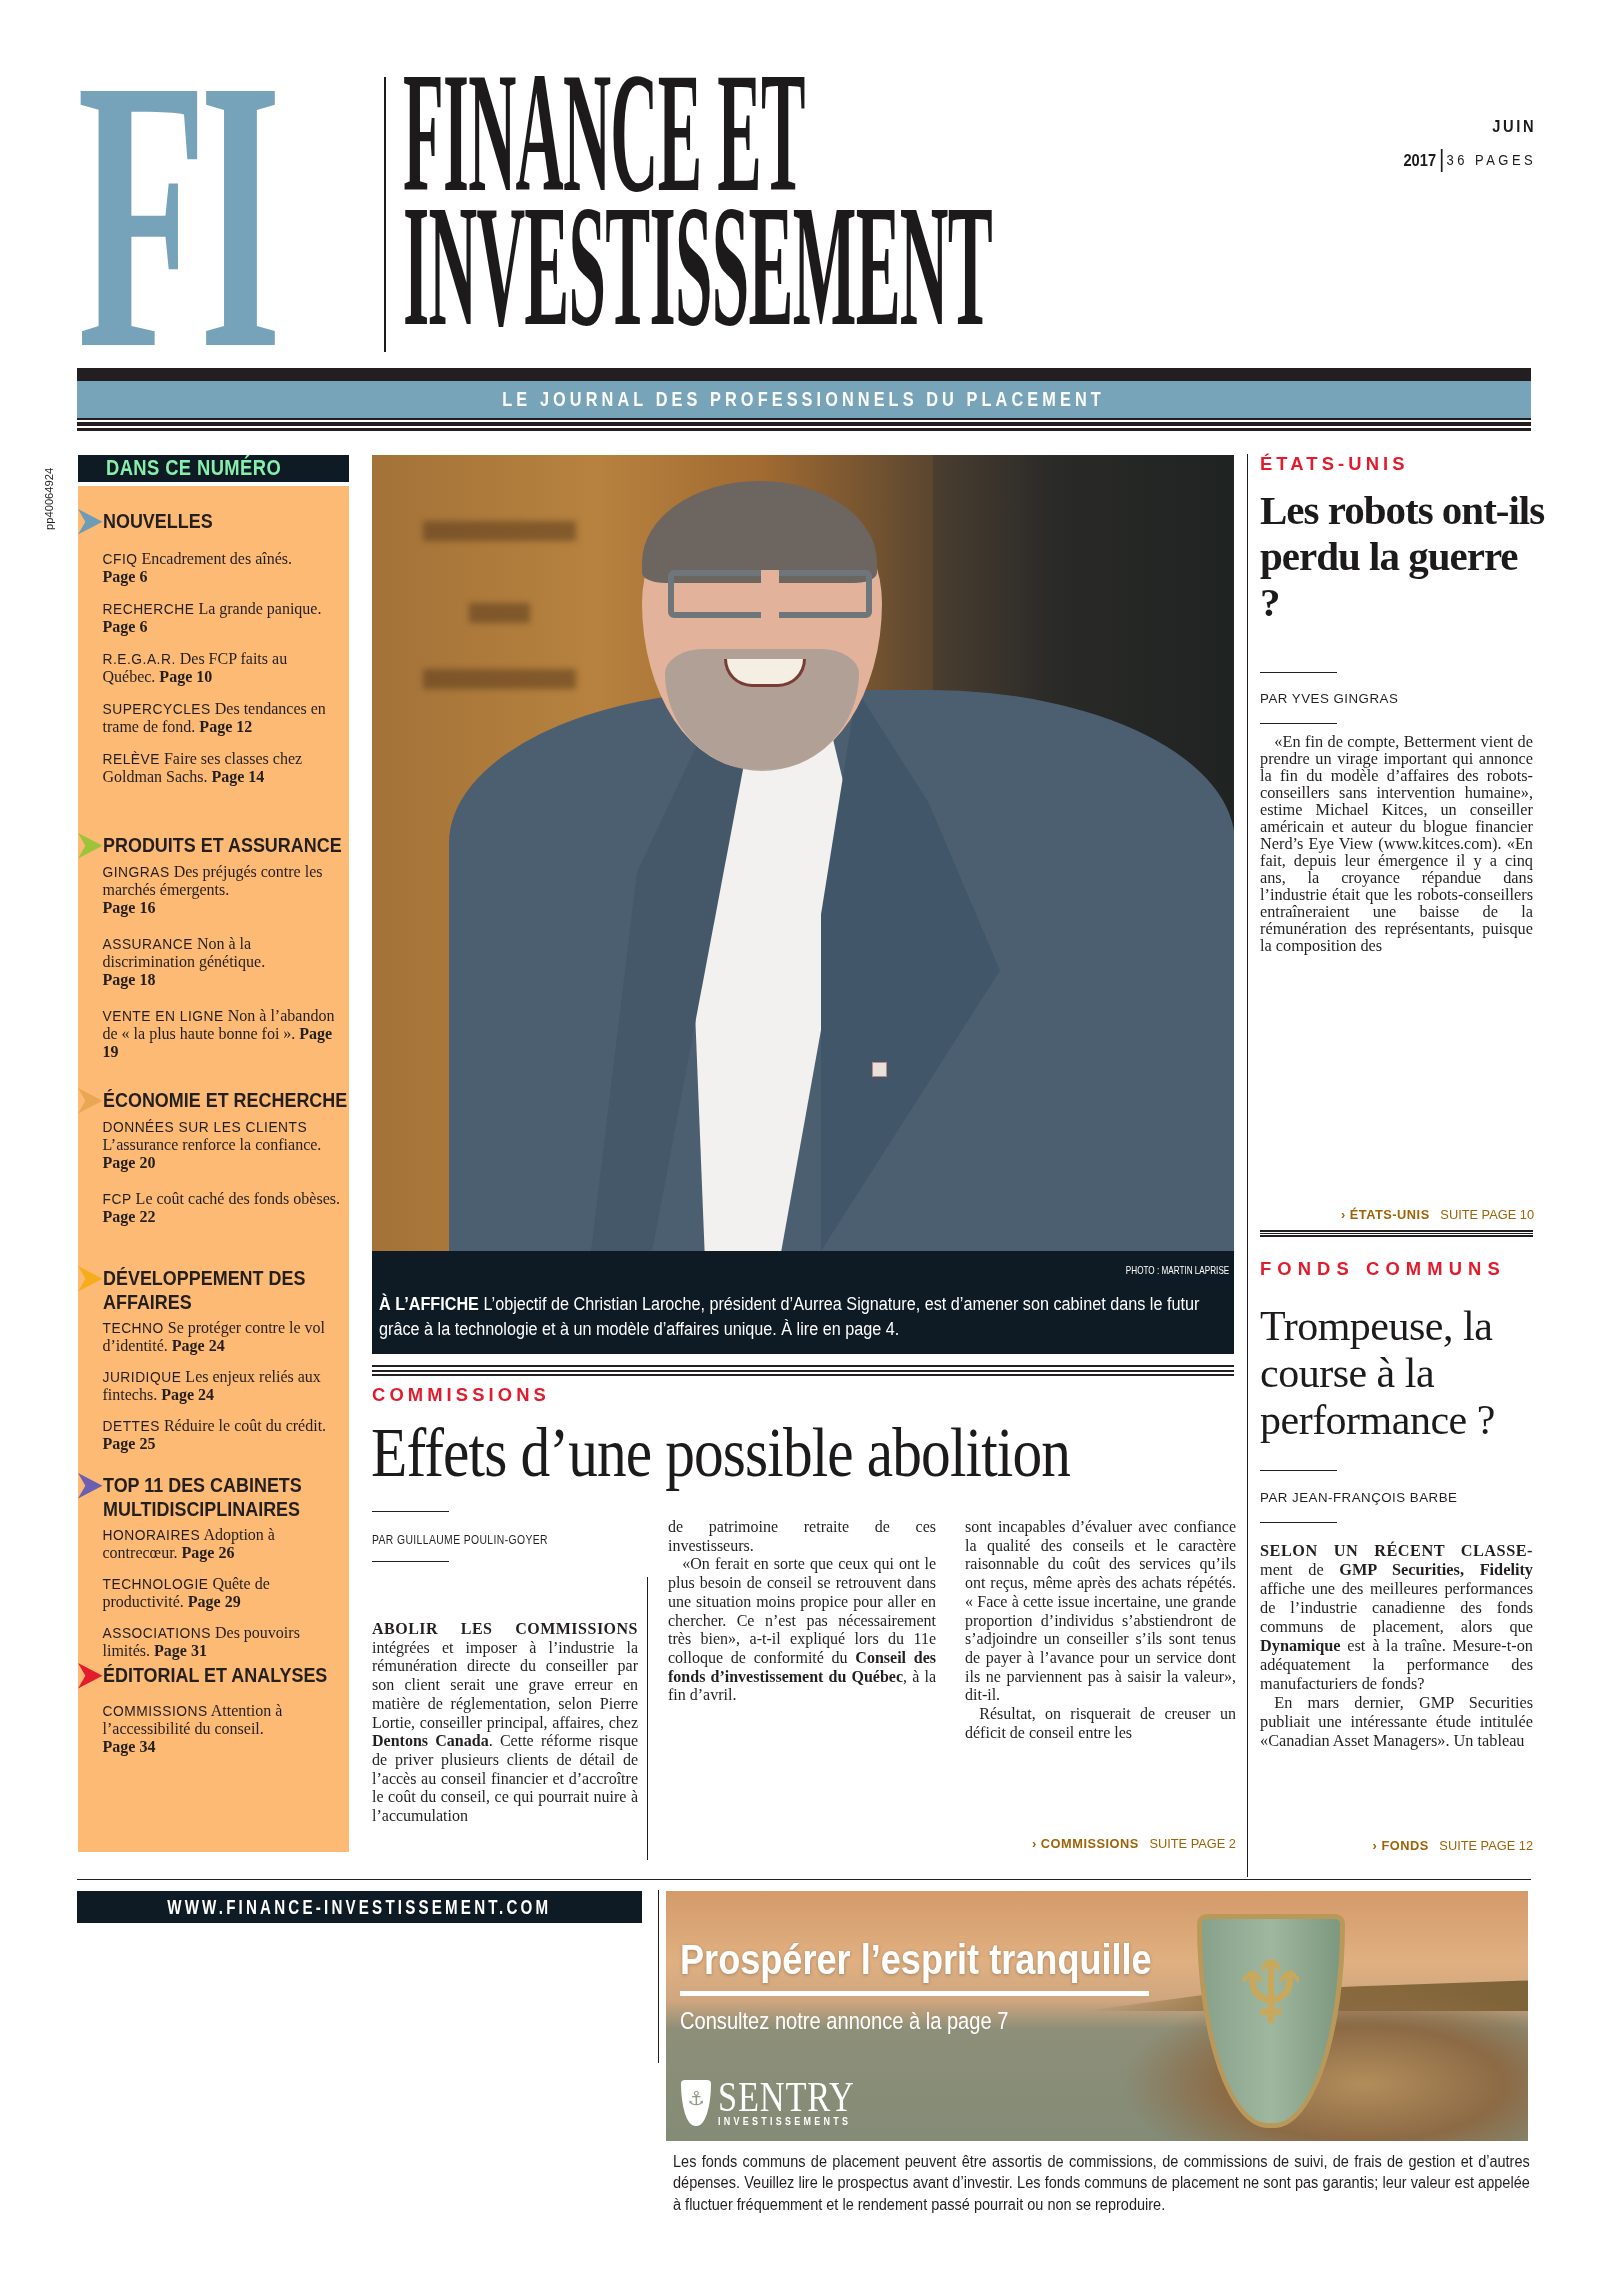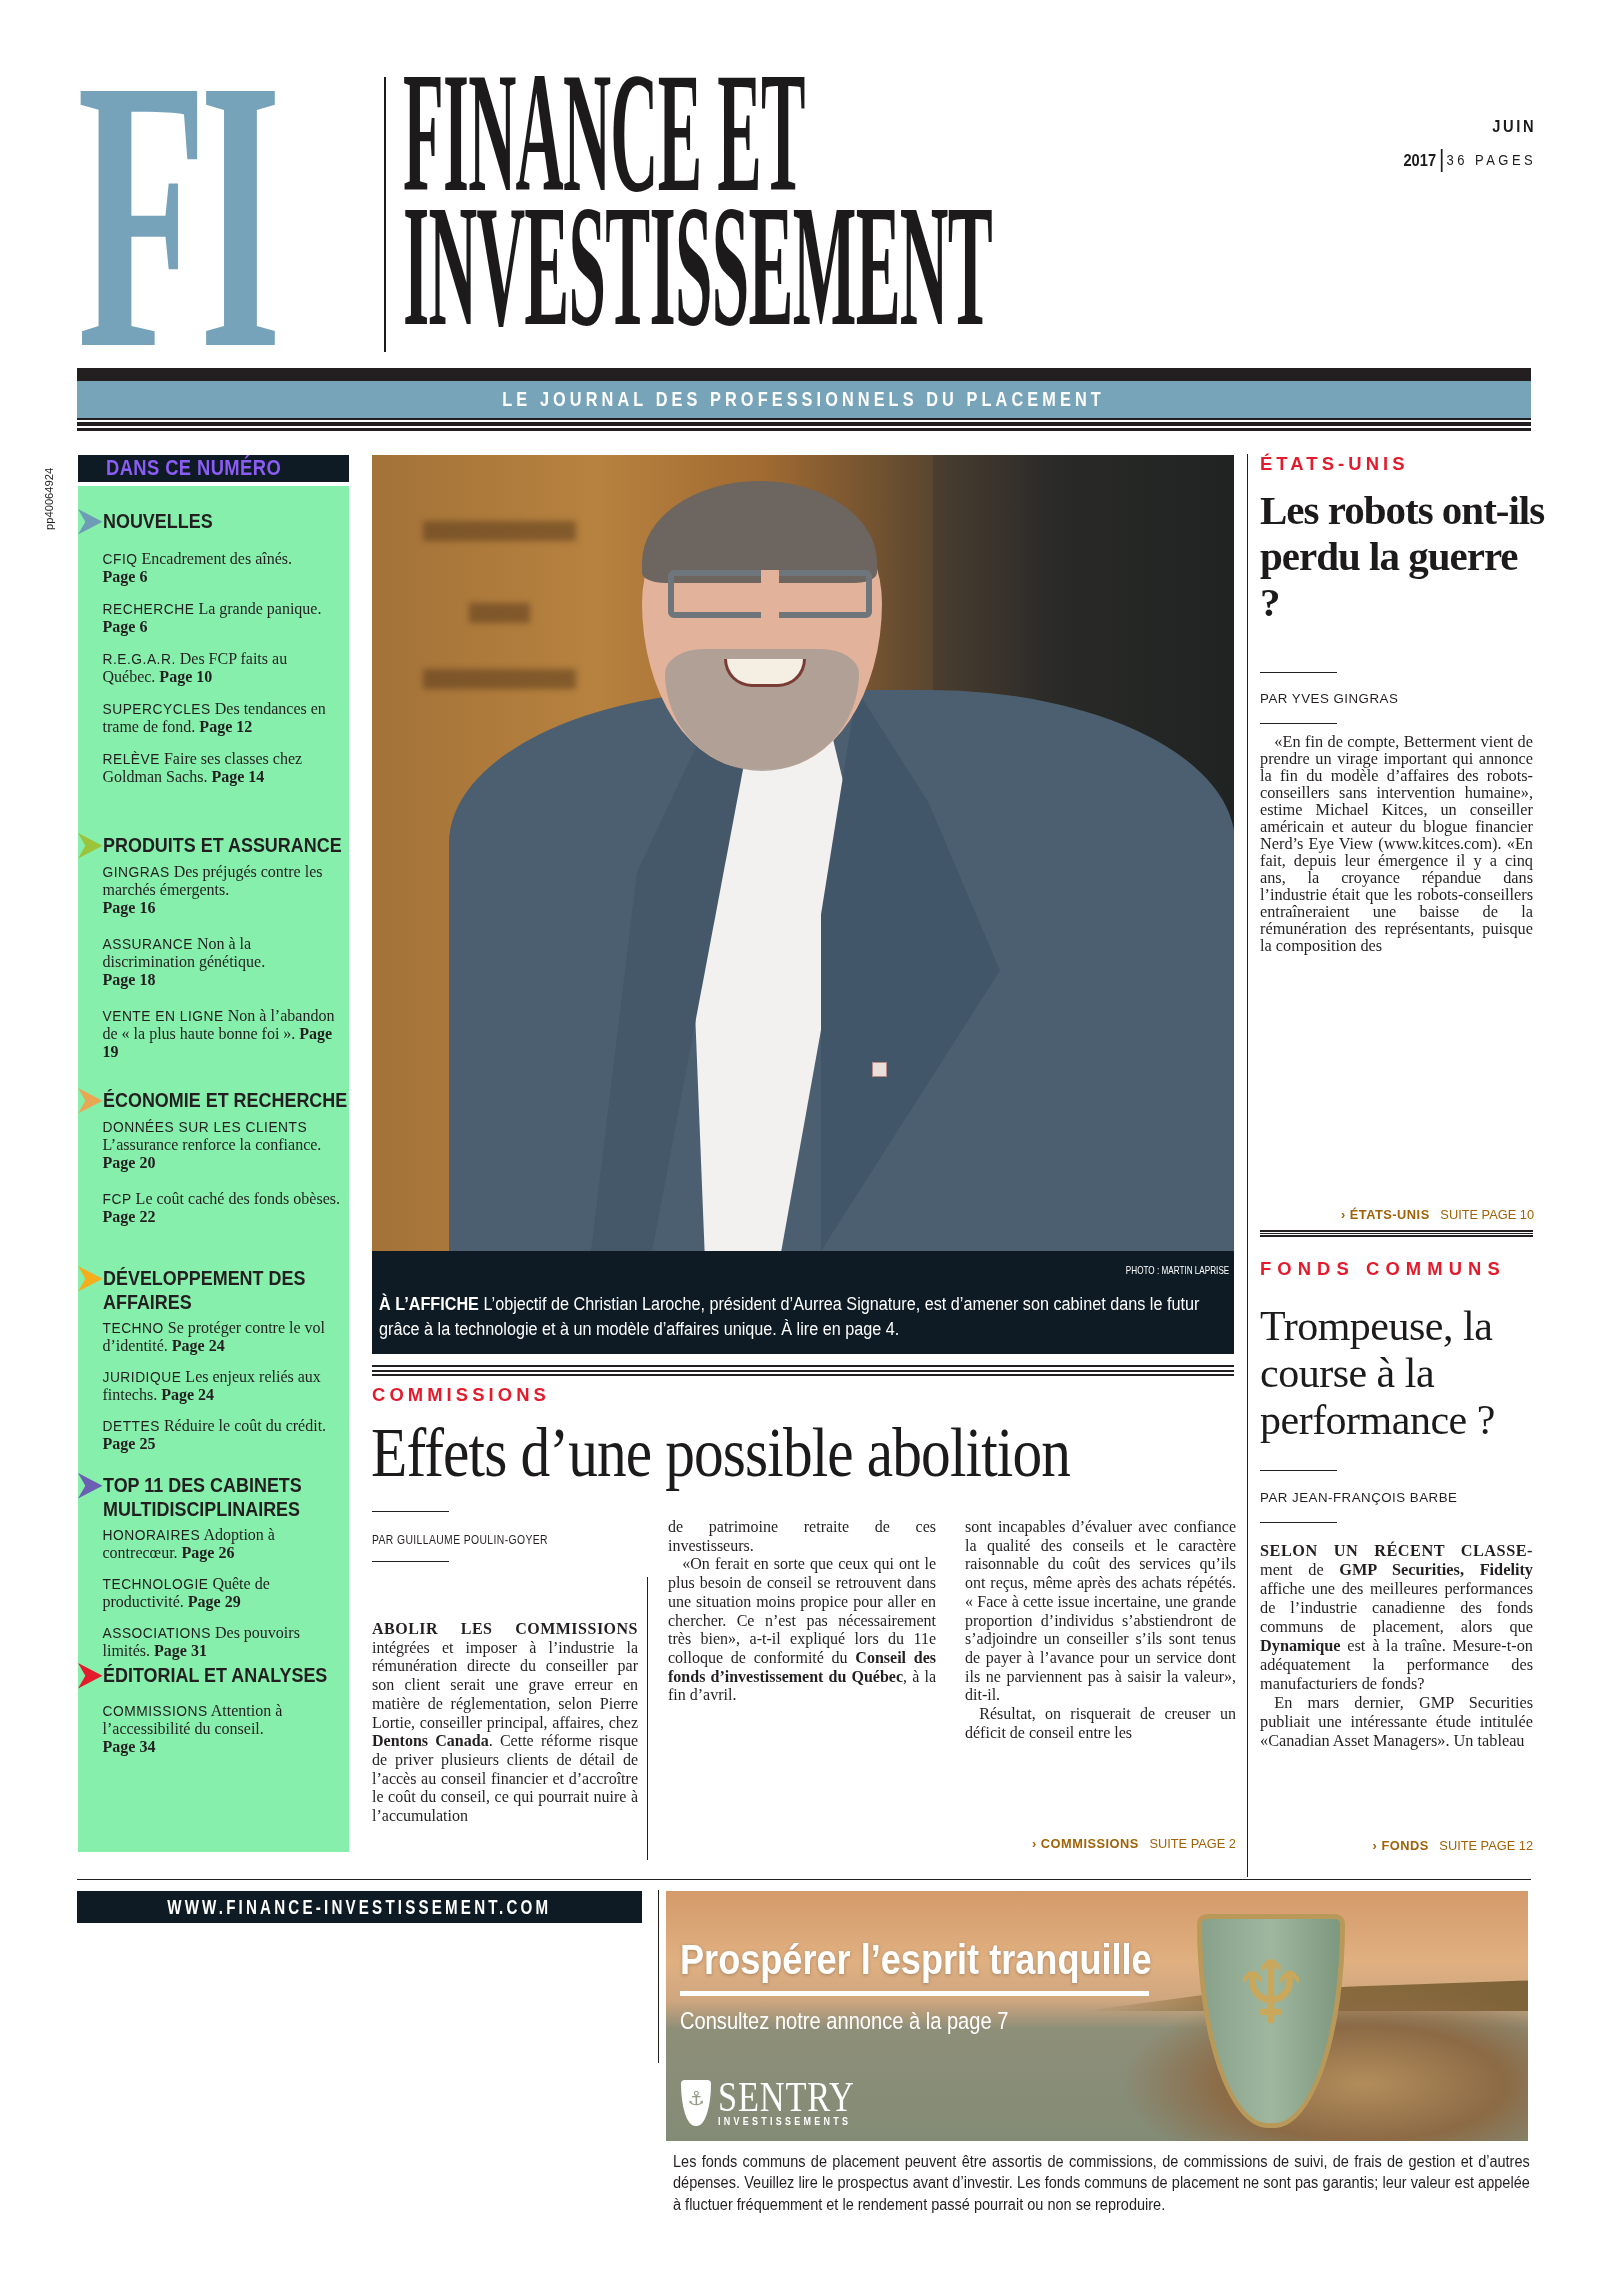--- a/index.html
+++ b/index.html
@@ -31,23 +31,23 @@
 
   .band-black { left: 77px; top: 368px; width: 1454px; height: 13.3px; background: #231f20; }
   .band-blue { left: 77px; top: 381px; width: 1454px; height: 37px; background: #78a4ba; display: flex; align-items: center; justify-content: center; }
   .band-blue span { color: #ffffff; font-family: "Liberation Sans", sans-serif; font-weight: bold; font-size: 20.4px; letter-spacing: 5.1px; transform: scaleX(0.8); display: inline-block; }
   .rule-a { left: 77px; top: 418px; width: 1454px; height: 2px; background: #231f20; }
   .rule-b { left: 77px; top: 422px; width: 1454px; height: 4.1px; background: #231f20; }
   .rule-c { left: 77px; top: 428px; width: 1454px; height: 2.6px; background: #231f20; }
 
   
   .postcode { left: 43px; top: 453px; width: 20.4px; height: 77px; font-family: "Liberation Sans", sans-serif; font-size: 11.2px; color: #231f20; writing-mode: vertical-rl; transform: rotate(180deg); }
-  .toc-header { left: 78px; top: 455px; width: 271px; height: 26.5px; background: #0e1b24; color: #8b5cf6; font-family: "Liberation Sans", sans-serif; font-weight: bold; font-size: 22.4px; display: flex; align-items: center; padding-left: 28px; letter-spacing: 0.5px; }
+  .toc-header { left: 78px; top: 455px; width: 271px; height: 26.5px; background: #0e1b24; color: #86efac; font-family: "Liberation Sans", sans-serif; font-weight: bold; font-size: 22.4px; display: flex; align-items: center; padding-left: 28px; letter-spacing: 0.5px; }
   .toc-header span { display: inline-block; transform: scaleX(0.82); transform-origin: left; }
-  .toc-panel { left: 78px; top: 486px; width: 271px; height: 1366px; background: #86efac; }
+  .toc-panel { left: 78px; top: 486px; width: 271px; height: 1366px; background: #fdba74; }
   .toc-section { position: absolute; left: 0; width: 271px; }
   .toc-arrow { position: absolute; left: 0; width: 24.5px; height: 25.5px; clip-path: polygon(0 0, 100% 50%, 0 100%, 30% 50%); }
   .toc-sec-title { position: absolute; left: 24.5px; font-family: "Liberation Sans", sans-serif; font-weight: bold; font-size: 20.4px; line-height: 23.5px; color: #231f20; transform: scaleX(0.88); transform-origin: left; white-space: nowrap; }
   .toc-item { position: absolute; left: 24.5px; width: 240px; font-size: 16px; line-height: 17.3px; color: #231f20; }
   .toc-item .kw { font-family: "Liberation Sans", sans-serif; font-weight: normal; font-size: 13.8px; letter-spacing: 0.5px; margin-top: 32px; }
   .toc-item .pg { font-weight: bold; }
 
   
   .photo { left: 372px; top: 455px; width: 862px; height: 796px; overflow: hidden; background: #4a3b2a; }
   .photo .bg-wood { position: absolute; left: 0; top: 0; width: 561px; height: 100%; background: linear-gradient(90deg, #a37238 0%, #b7823f 40%, #a06a31 70%, #5a4630 100%); }

